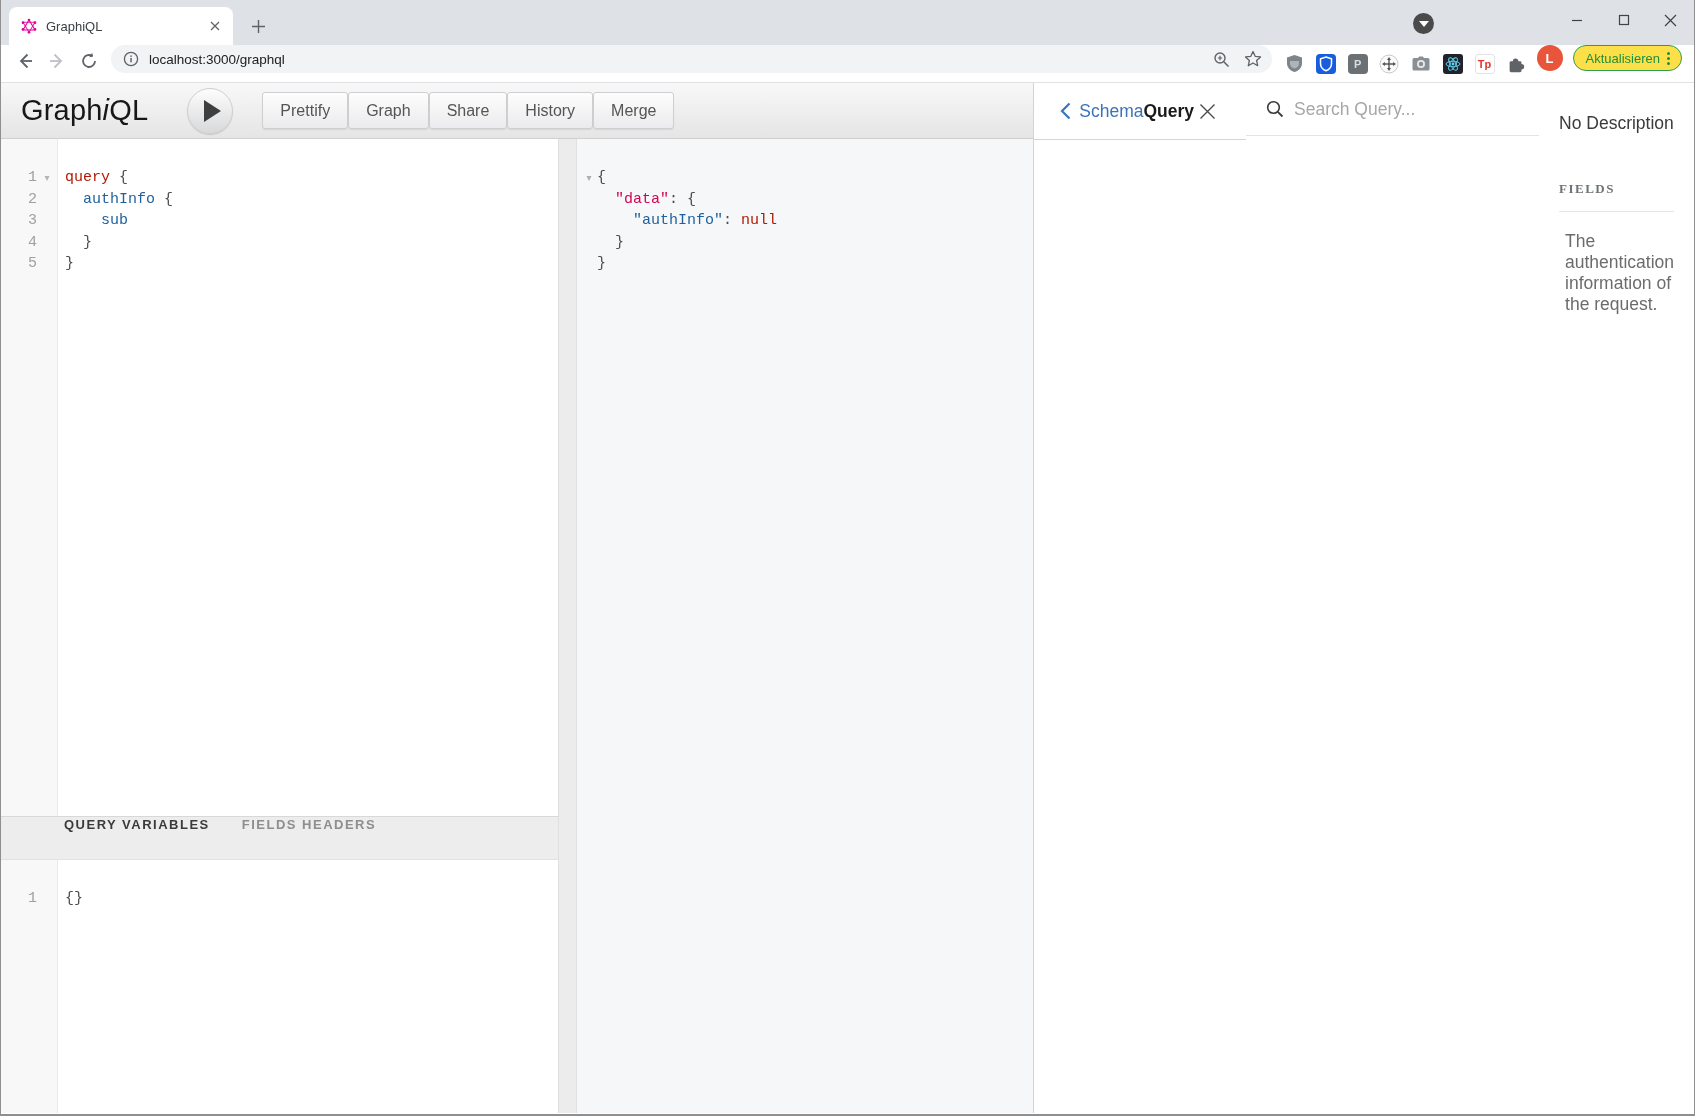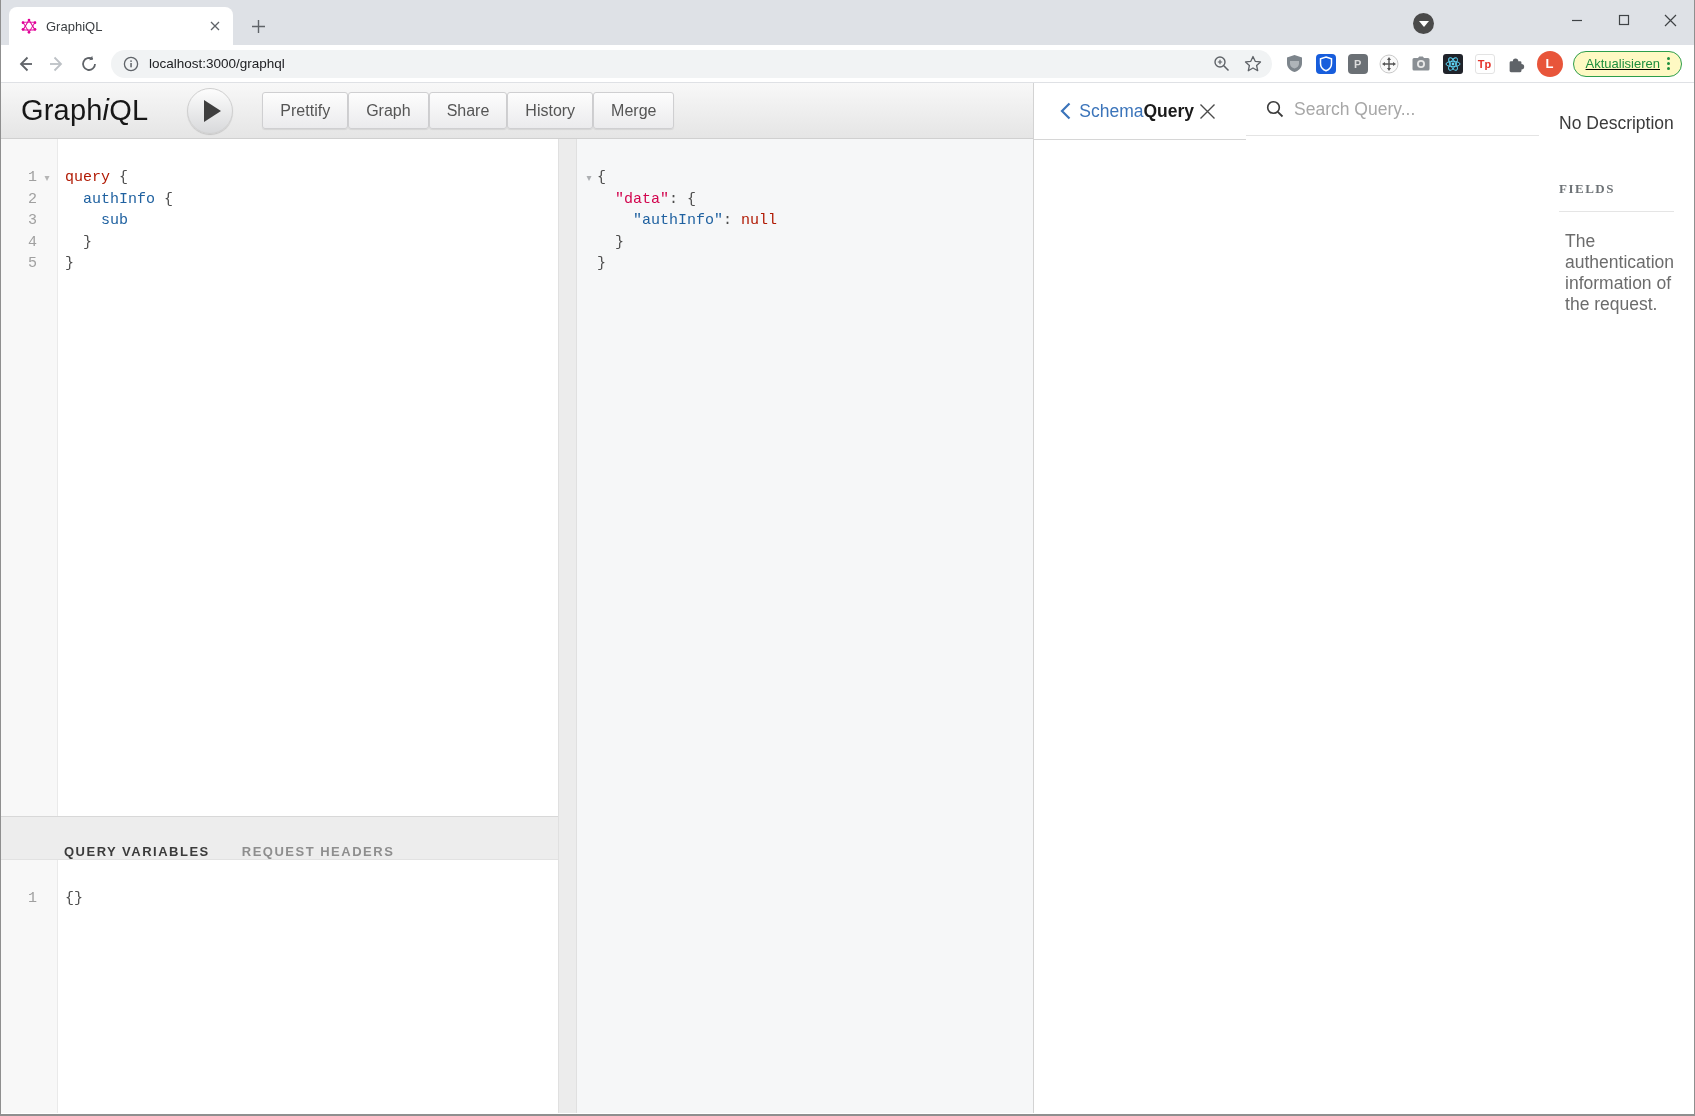--- a/index.html
+++ b/index.html
@@ -19,35 +19,35 @@
   }
   .tab-title { flex:1; font-size:13px; color:#3C4043; margin-left:9px; white-space:nowrap; overflow:hidden; }
   .icon-btn { display:flex; align-items:center; justify-content:center; cursor:pointer; }
   .tab-close { width:20px; height:20px; border-radius:50%; }
   .newtab { position:absolute; left:243px; top:12px; width:28px; height:28px; border-radius:50%; }
   .update-circle { position:absolute; left:1412px; top:13px; width:21px; height:21px; border-radius:50%; background:#4A4A4A; display:flex; align-items:center; justify-content:center; }
   .update-circle .tri { width:0; height:0; border-left:5px solid transparent; border-right:5px solid transparent; border-top:6px solid #fff; }
   .win-controls { position:absolute; right:0; top:0; height:45px; display:flex; }
   .win-btn { width:47px; height:40px; display:flex; align-items:center; justify-content:center; }
   
-  .toolbar { height:38px; background:#fff; border-bottom:1px solid #DFE1E5; display:flex; align-items:center; padding:0 8px; }
+  .toolbar { height:38px; background:#fff; border-bottom:1px solid #DFE1E5; display:flex; padding:0 8px; }
   .nav-btn { width:32px; height:32px; border-radius:50%; display:flex; align-items:center; justify-content:center; }
   .omnibox {
     flex:1; height:28px; margin-left:6px; background:#F1F3F4; border-radius:14px;
     display:flex; align-items:center; padding:0 10px 0 12px; min-width:0;
   }
   .url-text { font-size:13.5px; color:#202124; margin-left:10px; flex:1; white-space:nowrap; overflow:hidden; }
   .extensions { display:flex; align-items:center; margin-left:12px; gap:11px; }
   .ext { width:21px; height:21px; display:flex; align-items:center; justify-content:center; }
   .ext-p { width:20px; height:20px; background:#6B7075; border-radius:4px; color:#DCDCDC; font-size:11px; font-weight:bold; display:flex; align-items:center; justify-content:center; }
   .ext-tp { width:20px; height:20px; background:#fff; border:1px solid #E3E3E3; border-radius:3px; color:#E5342B; font-size:11px; font-weight:bold; display:flex; align-items:center; justify-content:center; }
   .avatar { width:26px; height:26px; border-radius:50%; background:#E8553A; color:#fff; font-size:13px; font-weight:bold; display:flex; align-items:center; justify-content:center; margin-left:10px; }
   .update-pill {
     height:26px; border:1px solid #2E9E4B; border-radius:13px; margin-left:10px; margin-right:4px;
-    display:flex; align-items:center; padding:0 4px 0 12px; background:#fef9c3; cursor:pointer;text-decoration:underline;
+    display:flex; align-items:center; padding:0 4px 0 12px; background:#fde047; cursor:pointer;
   }
   .update-pill-label { font-size:13px; color:#1E8E3E; }
   .dots3 { display:flex; flex-direction:column; gap:2px; padding:0 7px; }
   .dots3 i { width:3px; height:3px; border-radius:50%; background:#1E8E3E; }
   
   .main { display:flex; height:1030px; }
   .left-col { width:1081px; display:flex; flex-direction:column; }
   
   .gql-topbar {
     height:56px; flex:0 0 56px; display:flex; align-items:center;
@@ -80,21 +80,21 @@
   .code { flex:1; padding:28px 0 0 7px; font-family:"Liberation Mono", monospace; font-size:15px; white-space:pre; }
   .code-row { height:21.5px; line-height:21.5px; }
   .tk-k { color:#B11A04; }
   .tk-p { color:#1F61A0; }
   .tk-b { color:#4D4D4D; }
   .tk-d { color:#D2054E; }
   .tk-w { color:#333; }
   
   .var-tabbar {
     height:44px; flex:0 0 44px; background:#EDEDED; border-top:1px solid #D8D8D8; border-bottom:1px solid #E2E2E2;
-    display:flex; align-items:flex-end; gap:32px; padding-left:63px;
+    display:flex; align-items:flex-start; gap:32px; padding-left:63px;
   }
   .var-tab { font-size:13px; font-weight:bold; letter-spacing:1.5px; color:#8E8E8E; cursor:pointer; }
   .var-tab.active { color:#3B3B3B; }
   .vars-editor { height:253px; flex:0 0 253px; }
   
   .divider { width:19px; flex:0 0 19px; background:#ECECEC; border-left:1px solid #E0E0E0; border-right:1px solid #E0E0E0; }
   
   .result-pane { flex:1; background:#F6F7F8; padding:28px 0 0 4px; font-family:"Liberation Mono", monospace; font-size:15px; white-space:pre; }
   .result-pane .code-row { display:flex; }
   .rfold { width:16px; flex:0 0 16px; text-align:center; font-size:10px; color:#ADAFB2; font-family:"Liberation Sans", sans-serif; }
@@ -322,21 +322,21 @@
                 </div>
                 <div class="gut-row">
                   <span class="lnum">5</span>
                   <span class="fold"></span>
                 </div>
               </div>
             <div class="code"><div class="code-row"><span class="tk-k">query</span><span class="tk-b"> {</span></div><div class="code-row"><span class="tk-w">  </span><span class="tk-p">authInfo</span><span class="tk-b"> {</span></div><div class="code-row"><span class="tk-w">    </span><span class="tk-p">sub</span></div><div class="code-row"><span class="tk-b">  }</span></div><div class="code-row"><span class="tk-b">}</span></div></div>
           </div>
           <div class="var-tabbar">
               <div class="var-tab active">QUERY VARIABLES</div>
-              <div class="var-tab">REQUEST HEADERS</div>
+              <div class="var-tab">FIELDS HEADERS</div>
             </div>
           <div class="editor vars-editor">
             <div class="gutter">
                 <div class="gut-row">
                   <span class="lnum">1</span>
                   <span class="fold"></span>
                 </div>
               </div>
             <div class="code"><div class="code-row"><span class="tk-b">{}</span></div></div>
           </div>

